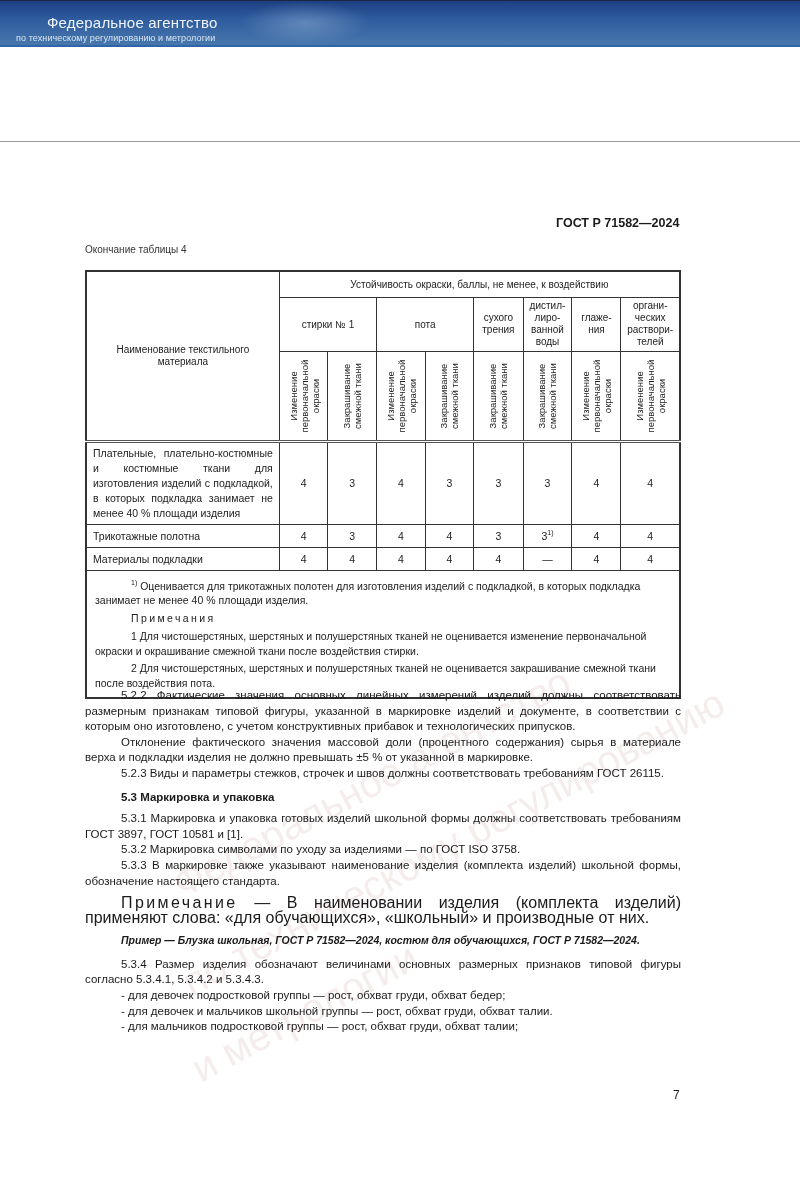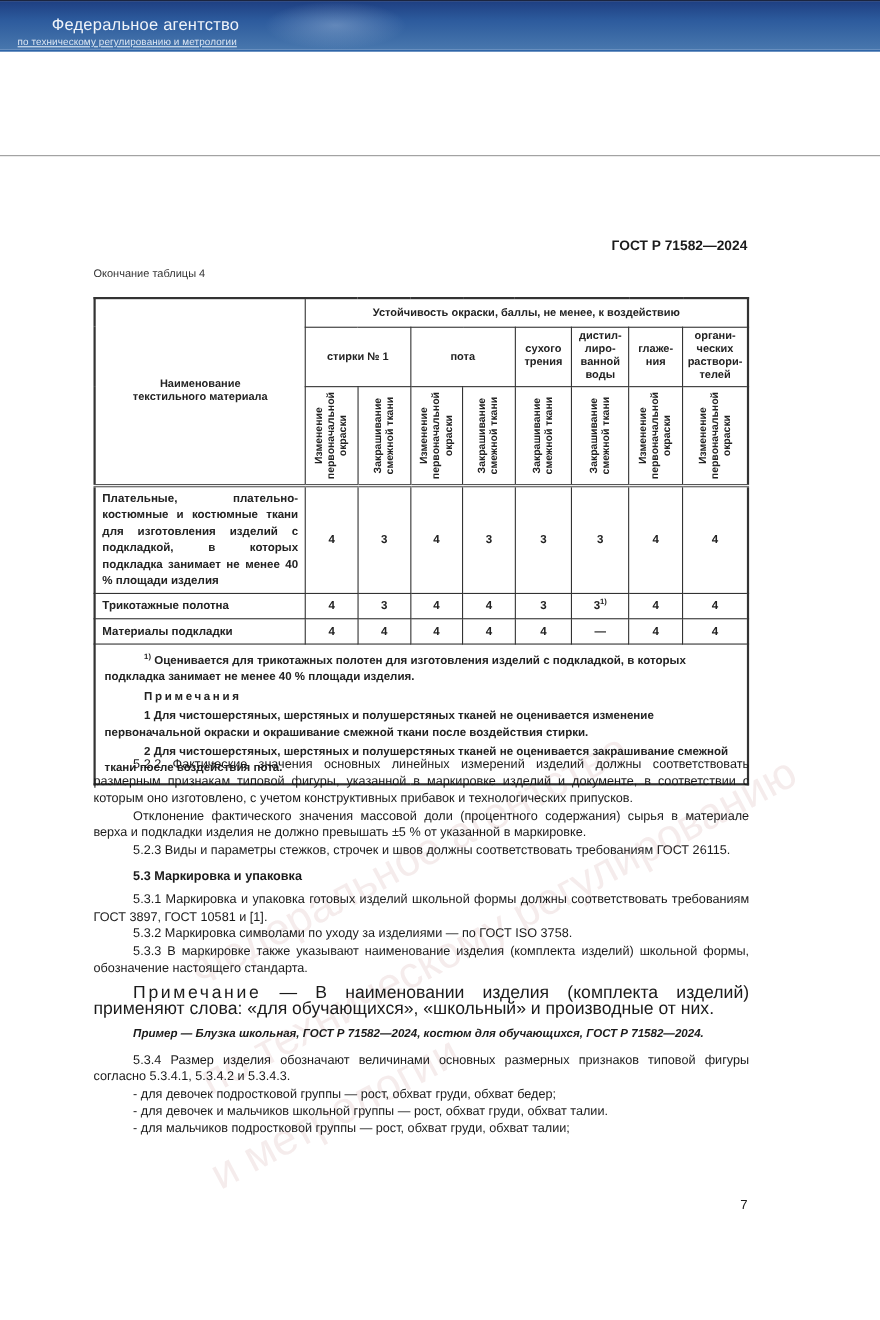--- a/index.html
+++ b/index.html
@@ -4,31 +4,31 @@
 <style>
   html, body { margin:0; padding:0; }
   body { width:800px; height:1200px; background:#ffffff; position:relative; overflow:hidden;
          font-family:"Liberation Sans", sans-serif; color:#1a1a1a; }
   .banner { position:absolute; left:0; top:0; width:800px; height:47px;
             background:linear-gradient(180deg,#1e3f82 0%,#2d5b9d 40%,#4877ad 100%);
             border-top:1px solid #1b2540; border-bottom:2px solid #2f65a8; box-sizing:border-box; }
   .banner .cloud { position:absolute; left:240px; top:0; width:130px; height:44px;
             background:radial-gradient(ellipse at 50% 50%, rgba(190,210,235,0.35), rgba(190,210,235,0) 70%); }
   .banner .t1 { position:absolute; left:47px; top:13px; color:#f0f4fa; font-size:15px; letter-spacing:0.2px; }
-  .banner .t2 { position:absolute; left:16px; top:32px; color:#dbe6f3; font-size:9px; letter-spacing:0.1px;text-decoration:underline; }
+  .banner .t2 { position:absolute; left:16px; top:32px; color:#dbe6f3; font-size:9px; letter-spacing:0.1px; }
   .rule { position:absolute; left:0; top:141px; width:800px; height:1px; background:#9a9a9a; }
   .doc-code { position:absolute; left:556px; top:216px; font-weight:bold; font-size:12.5px; }
   .caption { position:absolute; left:85px; top:244px; font-size:10px; color:#333; }
 
   .watermark { position:absolute; color:rgba(200,150,150,0.18); font-size:40px; transform:rotate(-28deg);
                white-space:nowrap; pointer-events:none; }
 
   table.t4 { position:absolute; left:85px; top:270px; width:596px; border-collapse:collapse;
              font-size:10px; color:#222; }
-  table.t4 td, table.t4 th { border:1px solid #333; padding:0; text-align:center; vertical-align:middle; font-weight:bold; }
+  table.t4 td, table.t4 th { border:1px solid #333; padding:0; text-align:center; vertical-align:middle; font-weight:normal; }
   table.t4 { border:2px solid #333; }
   .vhead { height:88px; position:relative; }
   .vhead span { position:absolute; left:50%; top:50%; transform:translate(-50%,-50%) rotate(-90deg);
                 white-space:normal; width:82px; line-height:11px; font-size:9.5px; text-align:center; }
   tr.sep td { border-top:3px double #555; }
   .name-cell { text-align:justify !important; padding:3px 6px !important; line-height:15px; font-size:10.5px; }
   .name-single { text-align:left !important; padding:0 6px !important; font-size:10.5px; }
   .val { font-size:10.5px; }
   sup { font-size:7px; }
   .notes { text-align:left !important; padding:4px 8px 6px 8px !important; font-size:10.5px; line-height:15px; }

